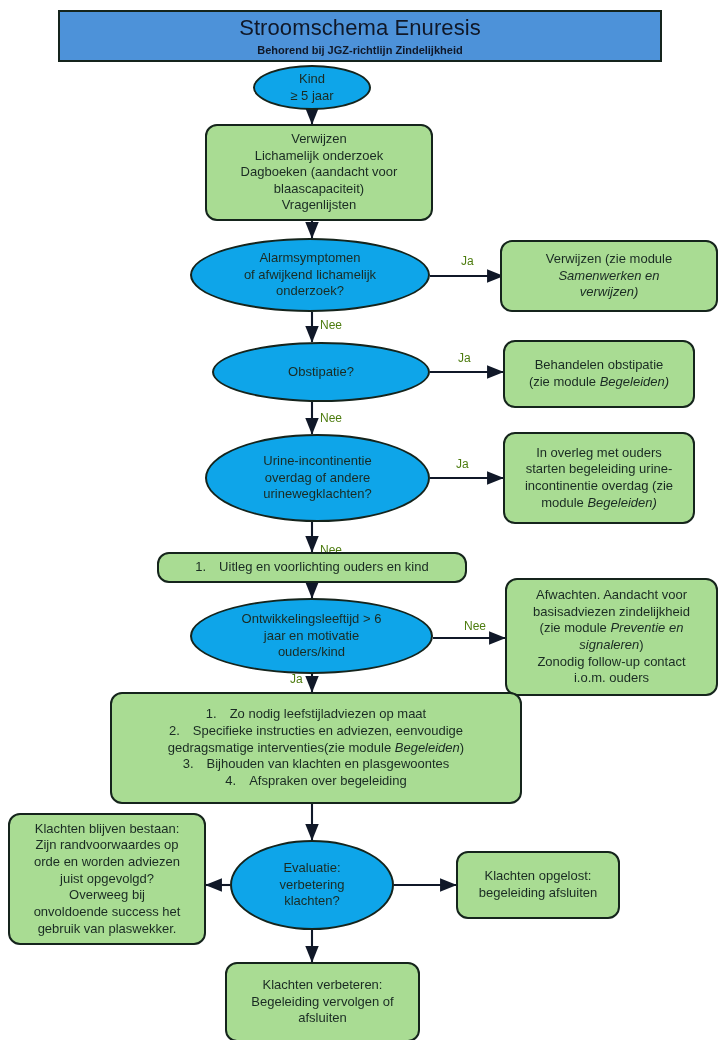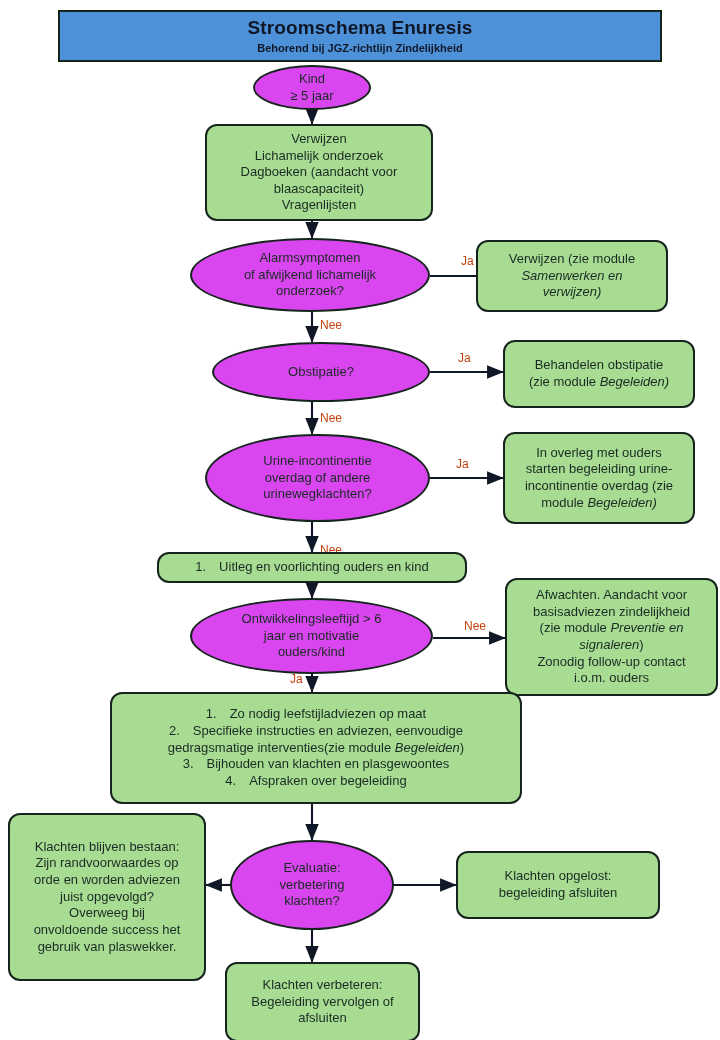--- a/index.html
+++ b/index.html
@@ -36,56 +36,56 @@
     color: #1a2b23;
     line-height: 1.28;
   }
   .proc {
     background: #a9dc93;
     border: 2px solid #15241c;
     border-radius: 12px;
     font-size: 13px;
   }
   .dec {
-    background: #d946ef;
+    background: #0ea5e9;
     border: 2px solid #15241c;
     border-radius: 50%;
     font-size: 13px;
   }
   #title-banner {
     position: absolute;
     left: 58px;
     top: 10px;
     width: 604px;
     height: 52px;
     background: #4d92d9;
     border: 2px solid #15241c;
     box-sizing: border-box;
     display: flex;
     flex-direction: column;
     align-items: center;
     justify-content: center;
     color: #101828;
   }
   #title-banner .t-main {
-    font-size: 19px;
-    font-weight: bold;
+    font-size: 22px;
+    font-weight: normal;
     letter-spacing: 0.1px;
     line-height: 1.1;
   }
   #title-banner .t-sub {
     font-size: 11px;
     font-weight: bold;
     margin-top: 4px;
     line-height: 1.1;
   }
   .edge-label {
     position: absolute;
     font-size: 12px;
-    color: #c2410c;
+    color: #4d7c0f;
     background: transparent;
     white-space: nowrap;
   }
   .node .line {
     display: block;
     white-space: nowrap;
   }
   .it { font-style: italic; }
   .num-list {
     text-align: center;
@@ -151,21 +151,21 @@
   <div class="node dec" style="left:190px; top:238px; width:240px; height:74px;">
     <span>
       <span class="line">Alarmsymptomen</span>
       <span class="line">of afwijkend lichamelijk</span>
       <span class="line">onderzoek?</span>
     </span>
   </div>
   <span class="edge-label" style="left:461px; top:254px;">Ja</span>
   <span class="edge-label" style="left:320px; top:318px;">Nee</span>
 
-  <div class="node proc" style="left:476px; top:240px; width:192px; height:72px;">
+  <div class="node proc" style="left:500px; top:240px; width:218px; height:72px;">
     <span>
       <span class="line">Verwijzen (zie module</span>
       <span class="line it">Samenwerken en</span>
       <span class="line it">verwijzen)</span>
     </span>
   </div>
 
   <div class="node dec" style="left:212px; top:342px; width:218px; height:60px;">
     <span>
       <span class="line">Obstipatie?</span>
@@ -230,41 +230,41 @@
   <div class="node proc" style="left:110px; top:692px; width:412px; height:112px;">
     <span class="num-list">
       <span class="li">1. Zo nodig leefstijladviezen op maat</span>
       <span class="li">2. Specifieke instructies en adviezen, eenvoudige</span>
       <span class="li"><span>gedragsmatige interventies(zie module </span><span class="it">Begeleiden</span><span>)</span></span>
       <span class="li">3. Bijhouden van klachten en plasgewoontes</span>
       <span class="li">4. Afspraken over begeleiding</span>
     </span>
   </div>
 
-  <div class="node proc" style="left:8px; top:813px; width:198px; height:168px;">
+  <div class="node proc" style="left:8px; top:813px; width:198px; height:132px;">
     <span>
       <span class="line">Klachten blijven bestaan:</span>
       <span class="line">Zijn randvoorwaardes op</span>
       <span class="line">orde en worden adviezen</span>
       <span class="line">juist opgevolgd?</span>
       <span class="line">Overweeg bij</span>
       <span class="line">onvoldoende success het</span>
       <span class="line">gebruik van plaswekker.</span>
     </span>
   </div>
 
   <div class="node dec" style="left:230px; top:840px; width:164px; height:90px;">
     <span>
       <span class="line">Evaluatie:</span>
       <span class="line">verbetering</span>
       <span class="line">klachten?</span>
     </span>
   </div>
 
-  <div class="node proc" style="left:456px; top:851px; width:204px; height:68px;">
+  <div class="node proc" style="left:456px; top:851px; width:164px; height:68px;">
     <span>
       <span class="line">Klachten opgelost:</span>
       <span class="line">begeleiding afsluiten</span>
     </span>
   </div>
 
   <div class="node proc" style="left:225px; top:962px; width:195px; height:80px;">
     <span>
       <span class="line">Klachten verbeteren:</span>
       <span class="line">Begeleiding vervolgen of</span>

